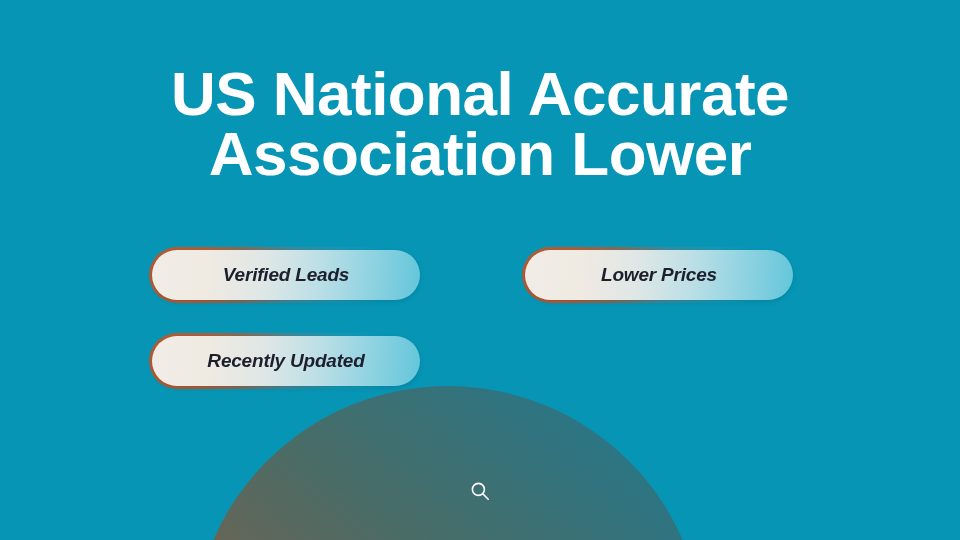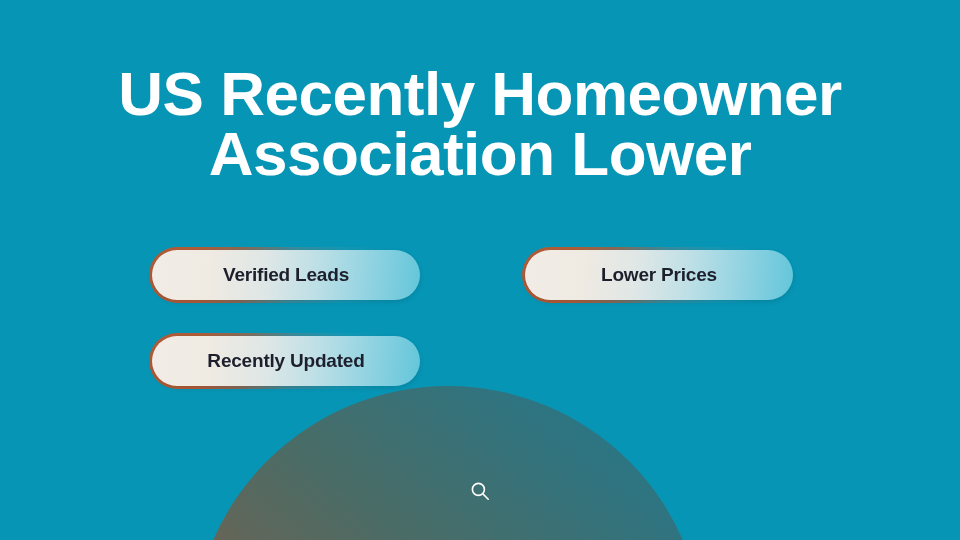--- a/index.html
+++ b/index.html
@@ -107,20 +107,21 @@
         rgba(99,198,218,0.0) 86%);
     z-index: -1;
   }
   .pill-label {
     color: #1d1f2c;
     font-family: "Liberation Sans", sans-serif;
     font-weight: bold;
     font-size: 19px;
     letter-spacing: -0.2px;
     white-space: nowrap;
+    font-style: italic;
   }
 
   
   #footer-url {
     position: absolute;
     left: 0;
     top: 481px;
     width: 960px;
     z-index: 4;
     display: flex;
@@ -144,21 +145,21 @@
   }
 </style>
 </head>
 <body>
 
 <div id="poster">
 
   <div id="circle-shape"></div>
 
   <div id="title-block">
-    <span id="title-line-1" class="title-line">US Recently Homeowner</span>
+    <span id="title-line-1" class="title-line">US National Accurate</span>
     <span id="title-line-2" class="title-line">Association Lower</span>
   </div>
 
   <div id="pill-grid">
 
     <div class="pill">
       <span class="pill-label">Verified Leads</span>
     </div>
 
     <div class="pill">

